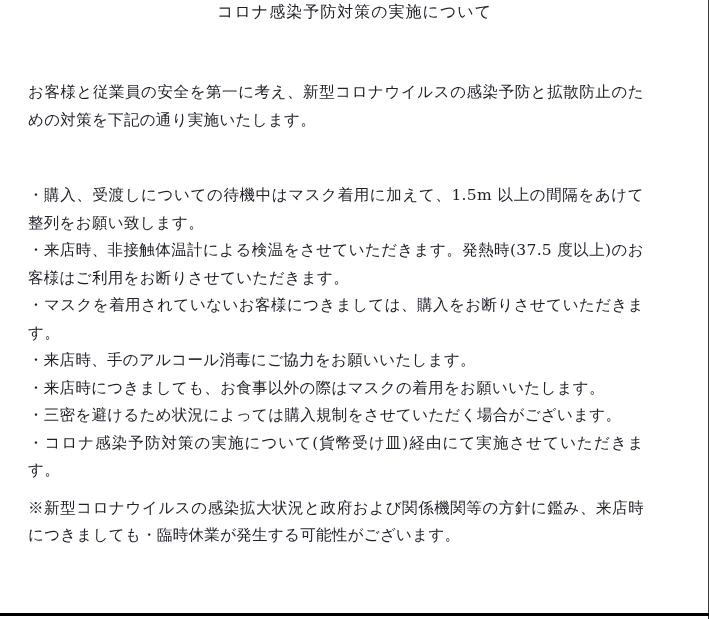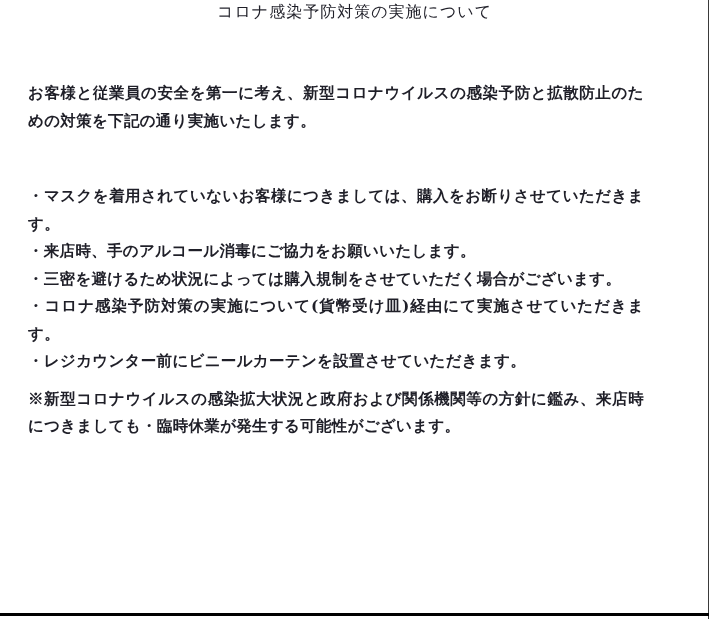--- a/index.html
+++ b/index.html
@@ -26,21 +26,20 @@
     width: 709px;
     text-align: center;
     font-size: 16px;
     letter-spacing: 1px;
     line-height: 20px;
     white-space: nowrap;
   }
   .text-col {
     padding-left: 28px;
     width: 616px;
-    font-weight: bold;
   }
   .para {
     font-size: 15.5px;
     line-height: 27.5px;
     letter-spacing: 0.3px;
     text-align: justify;
   }
   .intro   { margin-top: 57px; }
   .measures{ margin-top: 48px; }
   .measure { margin: 0; }
@@ -68,25 +67,27 @@
 
 <div class="page">
 
   <div class="doc-title">コロナ感染予防対策の実施について</div>
 
   <div class="text-col">
 
     <p class="para intro">お客様と従業員の安全を第一に考え、新型コロナウイルスの感染予防と拡散防止のための対策を下記の通り実施いたします。</p>
 
     <div class="measures">
+      <p class="para measure">・購入、受渡しについての待機中はマスク着用に加えて、1.5m 以上の間隔をあけて整列をお願い致します。</p>
+      <p class="para measure">・来店時、非接触体温計による検温をさせていただきます。発熱時(37.5 度以上)のお客様はご利用をお断りさせていただきます。</p>
       <p class="para measure">・マスクを着用されていないお客様につきましては、購入をお断りさせていただきます。</p>
       <p class="para measure">・来店時、手のアルコール消毒にご協力をお願いいたします。</p>
+      <p class="para measure">・来店時につきましても、お食事以外の際はマスクの着用をお願いいたします。</p>
       <p class="para measure">・三密を避けるため状況によっては購入規制をさせていただく場合がございます。</p>
       <p class="para measure">・コロナ感染予防対策の実施について(貨幣受け皿)経由にて実施させていただきます。</p>
-      <p class="para measure">・レジカウンター前にビニールカーテンを設置させていただきます。</p>
     </div>
 
     <p class="para notice">※新型コロナウイルスの感染拡大状況と政府および関係機関等の方針に鑑み、来店時につきましても・臨時休業が発生する可能性がございます。</p>
 
 
   </div>
 
   <div class="right-line"></div>
   <div class="bottom-line"></div>
 

